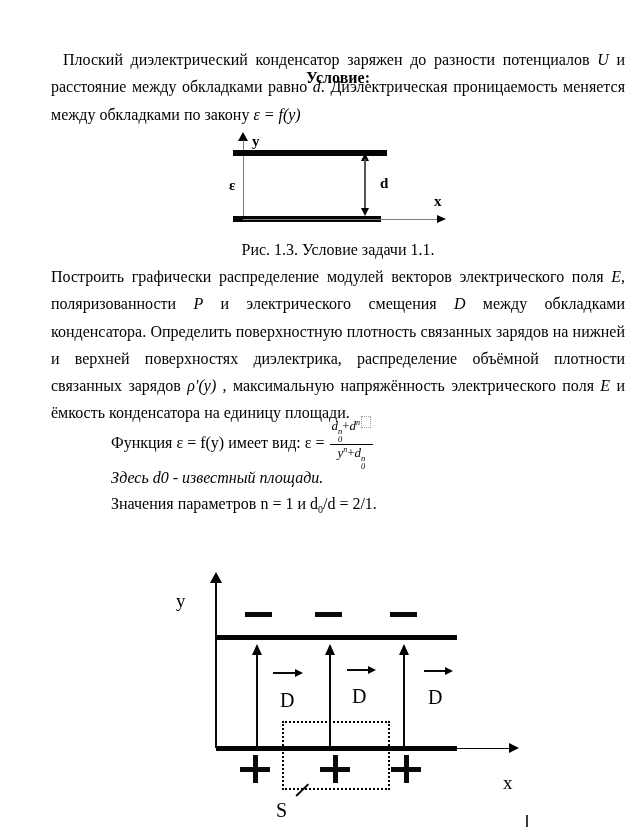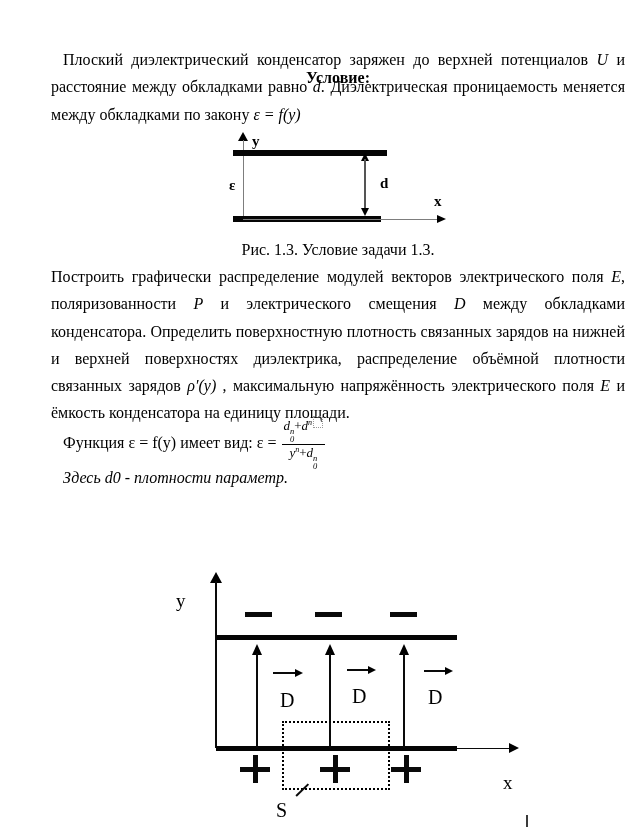--- a/index.html
+++ b/index.html
@@ -5,21 +5,21 @@
   html,body{margin:0;padding:0;background:#fff;}
   .page{
     position:relative;width:630px;height:827px;background:#fff;overflow:hidden;
     font-family:"Liberation Serif","DejaVu Serif",serif;color:#000;
   }
   .abs{position:absolute;}
   .heading{left:51px;width:574px;text-align:center;font-weight:bold;font-size:16px;line-height:20px;margin-top:44px;}
   .para{left:51px;width:574px;font-size:16px;line-height:27.4px;text-align:justify;}
   .indent{text-indent:12px;}
   .caption{left:51px;width:574px;text-align:center;font-size:16px;line-height:19px;}
-  .line16{font-size:16px;line-height:20px;}
+  .line16{font-size:16px;line-height:20px;margin-left:48px;}
   .it{font-style:italic;}
   .bd{font-weight:normal;}
   sub,sup{font-size:62%;line-height:0;}
   
   .formula-row{display:flex;align-items:center;}
   .frac{display:inline-block;text-align:center;font-size:13px;font-weight:normal;margin-left:5px;vertical-align:middle;}
   .frac .num{display:block;border-bottom:1.4px solid #000;padding:0 2px 1px 2px;line-height:14px;}
   .frac .den{display:block;padding:1px 2px 0 2px;line-height:14px;}
   .mbox{display:inline-block;width:8px;height:10px;border:1px dotted #999;margin-left:1px;vertical-align:2px;}
   .ss{display:inline-flex;flex-direction:column;font-size:8.5px;font-style:italic;line-height:7.5px;vertical-align:-4px;text-align:left;}
@@ -34,21 +34,21 @@
   .f2lbl{font-size:19px;}
   .dotted-rect{position:absolute;border:2px dotted #000;background:transparent;}
 </style>
 </head>
 <body>
 
 <div class="page">
 
   <div class="abs heading" style="top:24px;">Условие:</div>
 
-  <div class="abs para indent" style="top:46px;"><span>Плоский диэлектрический конденсатор заряжен до верхней потенциалов </span><span class="it">U</span><span> и расстояние между обкладками равно </span><span class="it">d</span><span>. Диэлектрическая проницаемость меняется между обкладками по закону </span><span class="it">ε = f(y)</span></div>
+  <div class="abs para indent" style="top:46px;"><span>Плоский диэлектрический конденсатор заряжен до разности потенциалов </span><span class="it">U</span><span> и расстояние между обкладками равно </span><span class="it">d</span><span>. Диэлектрическая проницаемость меняется между обкладками по закону </span><span class="it">ε = f(y)</span></div>
 
   <div class="abs" style="top:131px;left:0;width:630px;height:106px;">
     <div class="tri" style="left:238px;top:1px;border-left:5px solid transparent;border-right:5px solid transparent;border-bottom:9px solid #000;"></div>
     <div class="gline" style="left:242.5px;top:9px;width:1.4px;height:81px;"></div>
     <div class="lbl f1lbl" style="left:252px;top:3px;">y</div>
 
     <div class="plate" style="left:233px;top:19px;width:154px;height:6px;"></div>
     <div class="plate" style="left:233px;top:85px;width:148px;height:6px;"></div>
 
     <div class="gline" style="left:243px;top:87.5px;width:195px;height:1.4px;"></div>
@@ -56,40 +56,41 @@
     <div class="lbl f1lbl" style="left:434px;top:63px;">x</div>
 
     <div class="lbl f1lbl" style="left:229px;top:47px;">ε</div>
 
     <div class="tri" style="left:360.5px;top:22px;border-left:4.5px solid transparent;border-right:4.5px solid transparent;border-bottom:8px solid #000;"></div>
     <div class="gline" style="left:364.3px;top:28px;width:1.4px;height:51px;background:#555;"></div>
     <div class="tri" style="left:360.5px;top:77px;border-left:4.5px solid transparent;border-right:4.5px solid transparent;border-top:8px solid #000;"></div>
     <div class="lbl f1lbl" style="left:380px;top:45px;">d</div>
   </div>
 
-  <div class="abs caption" style="top:240px;"><span class="bd">Рис. 1.3</span><span>. Условие задачи 1.3.</span></div>
+  <div class="abs caption" style="top:240px;"><span class="bd">Рис. 1.3</span><span>. Условие задачи 1.1.</span></div>
 
   <div class="abs para" style="top:263px;line-height:27.3px;"><span>Построить графически распределение модулей векторов электрического поля </span><span class="it">E</span><span>, поляризованности </span><span class="it">P</span><span> и электрического смещения </span><span class="it">D</span><span> между обкладками конденсатора. Определить поверхностную плотность связанных зарядов на нижней и верхней поверхностях диэлектрика, распределение объёмной плотности связанных зарядов </span><span class="it">ρ′(y)</span><span> , максимальную напряжённость электрического поля </span><span class="it">E</span><span> и ёмкость конденсатора на единицу площади.</span></div>
 
   <div class="abs formula-row" style="top:421px;left:63px;height:44px;">
     <span class="line16"><span class="bd">Функция ε = f(y) имеет вид: ε =</span></span>
     <span class="frac">
       <span class="num"><span class="it">d</span><span class="ss">
             <span>n</span>
             <span>0</span>
           </span><span>+</span><span class="it">d</span><sup class="it">n</sup><span class="mbox"></span></span>
       <span class="den"><span class="it">y</span><sup class="it">n</sup><span>+</span><span class="it">d</span><span class="ss">
             <span>n</span>
             <span>0</span>
           </span></span>
     </span>
   </div>
 
-  <div class="abs line16" style="top:468px;left:63px;"><span class="it">Здесь d0 - плотности параметр.</span></div>
+  <div class="abs line16" style="top:468px;left:63px;"><span class="it">Здесь d0 - известный площади.</span></div>
 
+  <div class="abs line16" style="top:494px;left:63px;"><span class="bd">Значения параметров n = 1 и d</span><sub class="bd">0</sub><span class="bd">/d = 2/1.</span></div>
 
 
   <div class="abs" style="top:555px;left:0;width:630px;height:272px;">
 
     <div class="tri" style="left:210px;top:17px;border-left:6px solid transparent;border-right:6px solid transparent;border-bottom:11px solid #000;"></div>
     <div class="bline" style="left:215.2px;top:26px;width:1.8px;height:167px;"></div>
     <div class="lbl f2lbl" style="left:176px;top:36px;">y</div>
 
     <div class="bline" style="left:245px;top:57px;width:27px;height:5px;"></div>
     <div class="bline" style="left:315px;top:57px;width:27px;height:5px;"></div>

